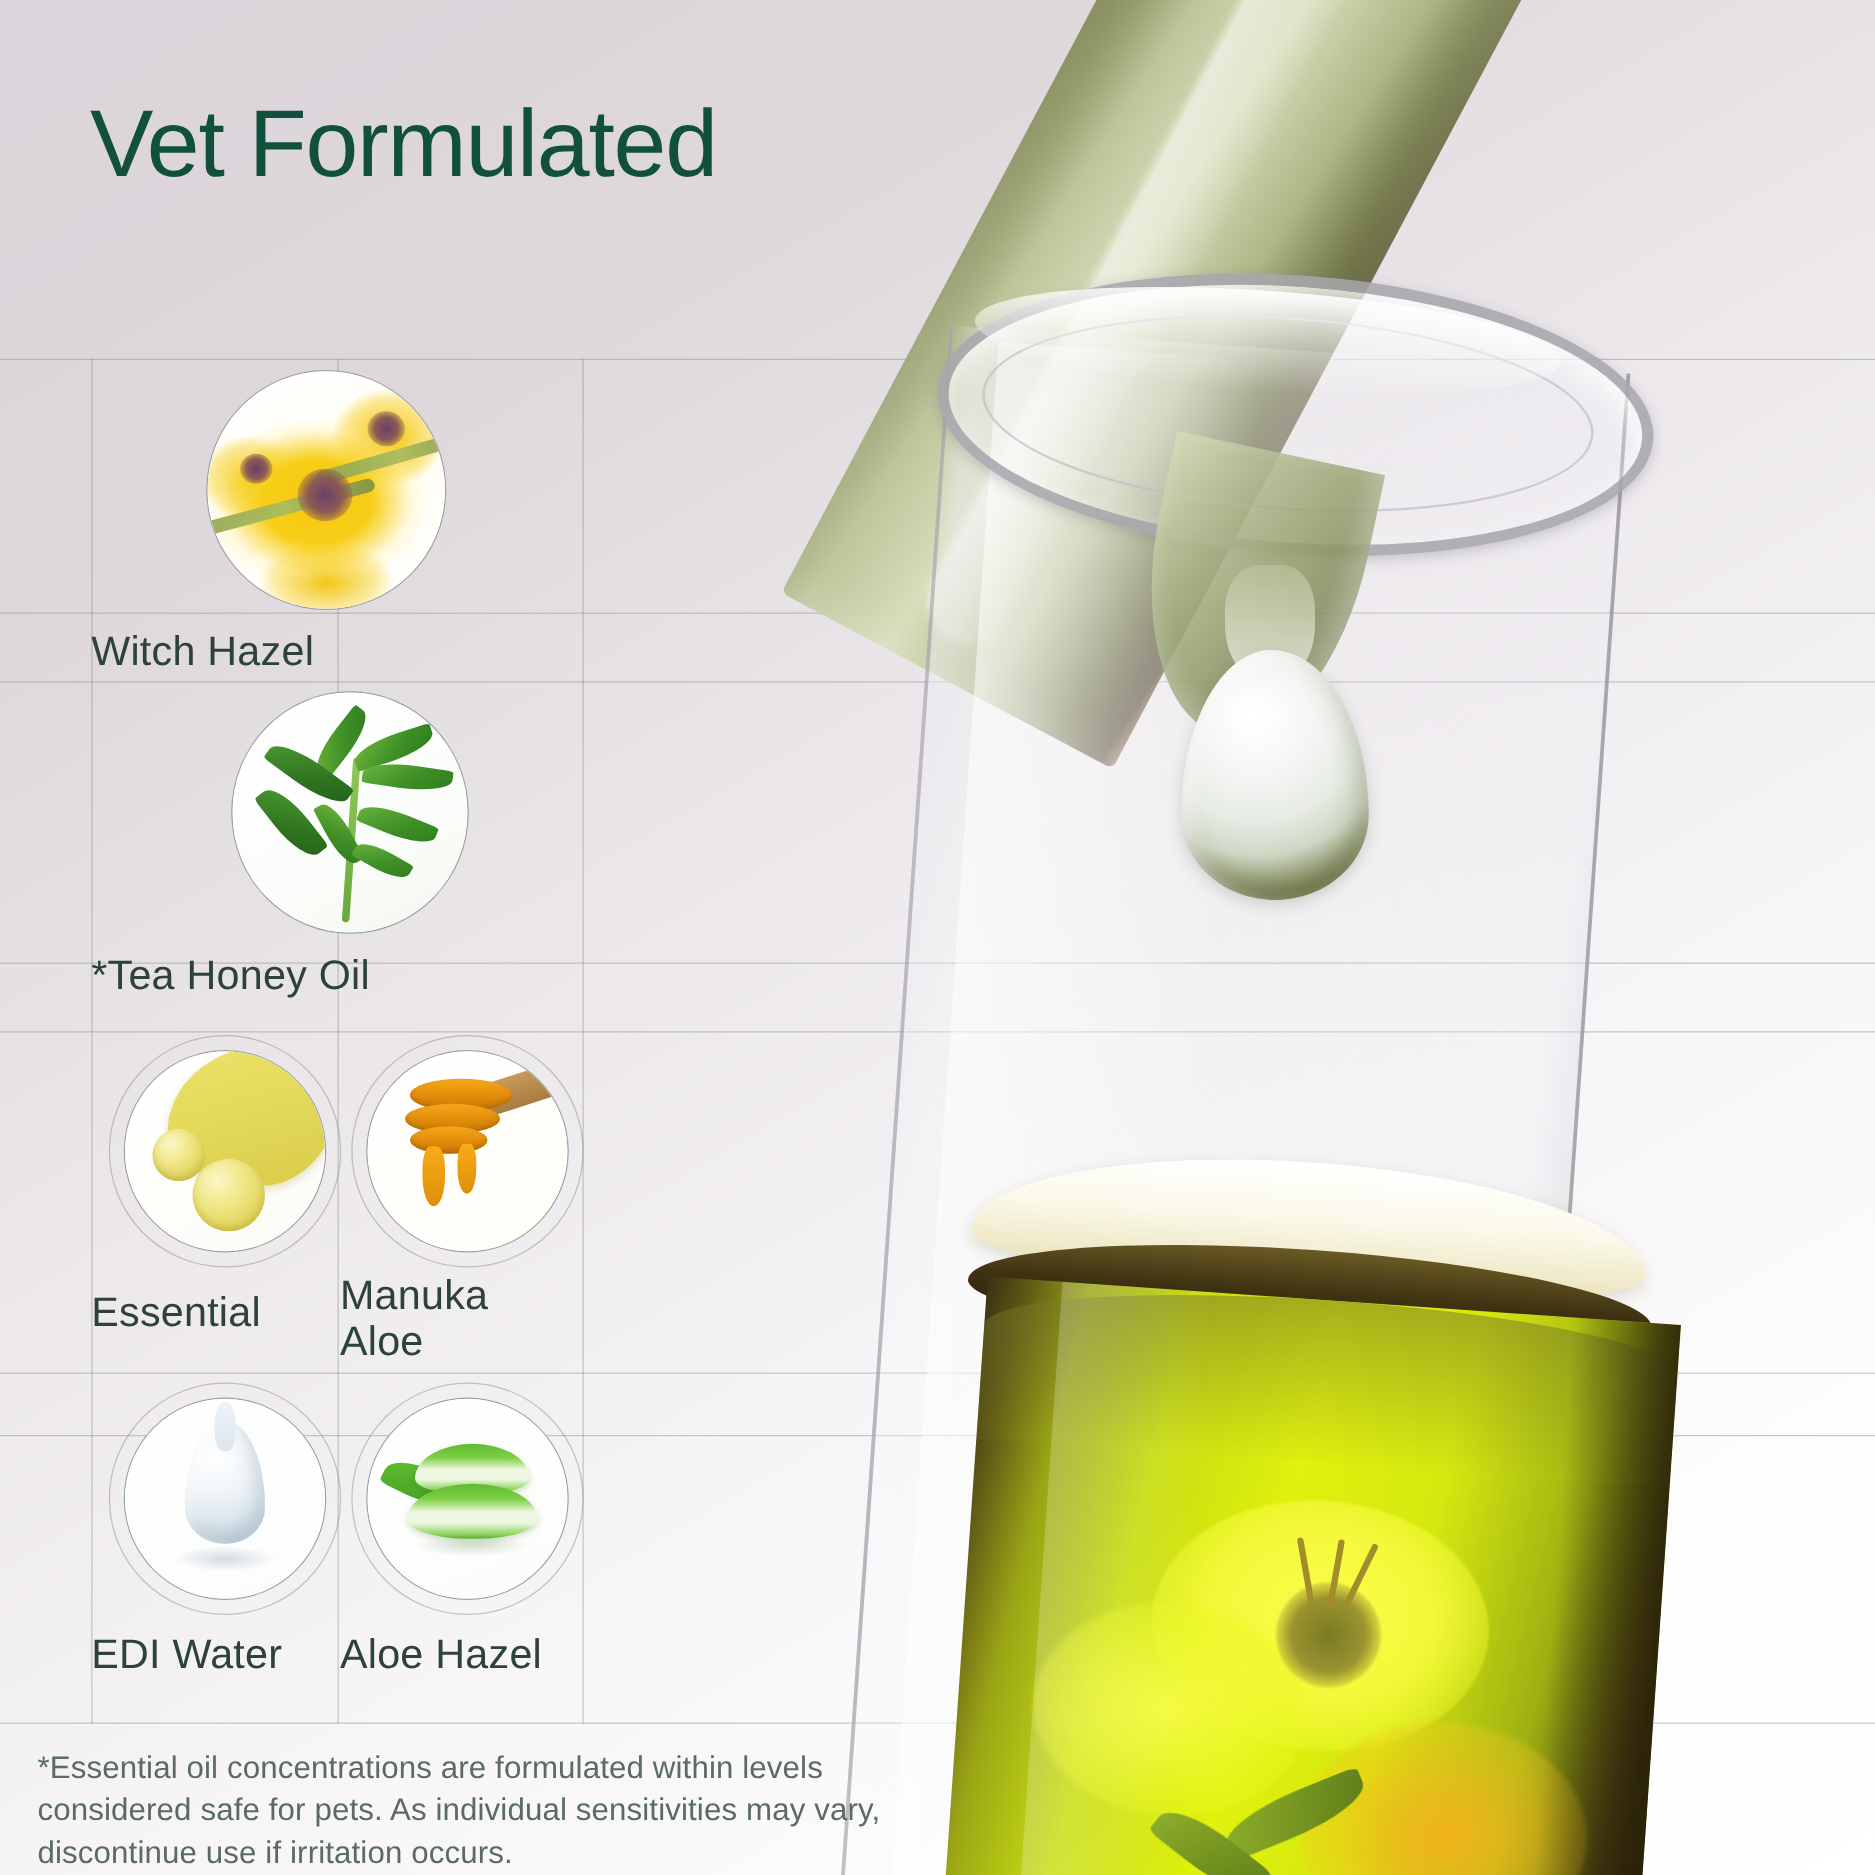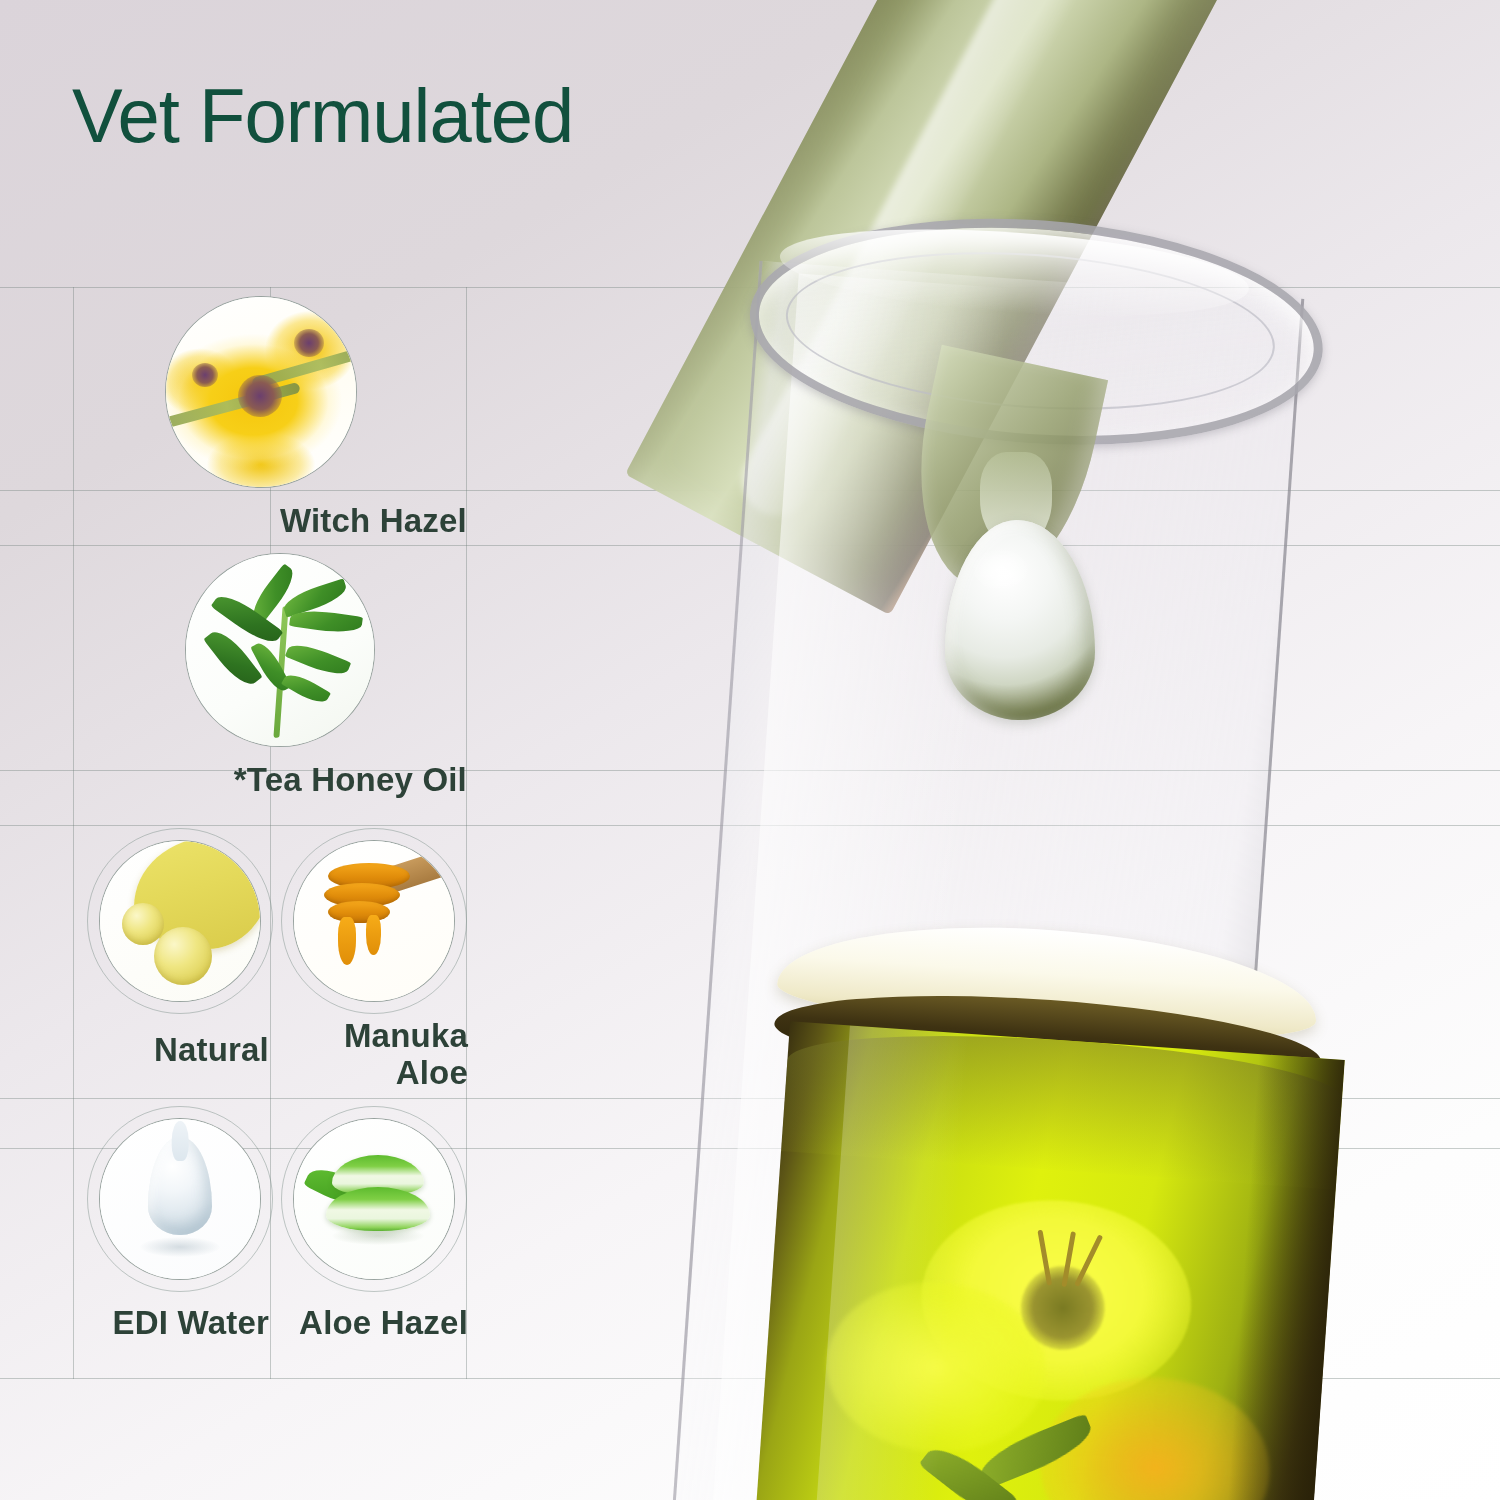--- a/index.html
+++ b/index.html
@@ -16,22 +16,22 @@
   .vline{position:absolute;top:0;height:1500px;width:1px;background:rgba(110,125,120,.38);}
   .vline.short{top:287px;height:1092px;}
 
   
   .headline-wrap{position:absolute;left:72px;top:78px;width:900px;}
   .headline{font-size:76px;font-weight:normal;color:#11503d;letter-spacing:-1px;line-height:1.0;margin:0;}
   .subhead{font-size:52px;font-weight:400;color:#1d5746;letter-spacing:-.5px;line-height:1.1;margin:22px 0 0 0;}
 
   
   .ing{position:absolute;}
-  .ing-label{position:absolute;text-align:right;color:#2d4238;font-size:33px;line-height:1.12;
-             font-weight:700;letter-spacing:.2px;}
+  .ing-label{position:absolute;text-align:left;color:#2d4238;font-size:33px;line-height:1.12;
+             font-weight:400;letter-spacing:.2px;}
 
   .circle{position:absolute;border-radius:50%;overflow:hidden;
           border:1px solid rgba(70,90,82,.55);
           background:radial-gradient(circle at 38% 30%, #ffffff 0%, #ffffff 62%, #f4f4f2 100%);}
   .ring{position:absolute;border-radius:50%;border:1px solid rgba(120,140,132,.45);}
 
   
   .wh-bg{position:absolute;inset:0;background:
       radial-gradient(ellipse 55% 42% at 46% 55%, #f5c60c 0%, #f7cf18 42%, rgba(255,235,140,.25) 72%, rgba(255,255,255,0) 85%),
       radial-gradient(ellipse 30% 26% at 76% 28%, #f3c40a 0%, rgba(248,210,40,.5) 60%, rgba(255,255,255,0) 80%),
@@ -295,21 +295,21 @@
   </div>
 
   <div class="ing">
     <div class="ring" style="left:87px;top:828px;width:184px;height:184px;"></div>
     <div class="circle" style="left:99px;top:840px;width:160px;height:160px;">
       <div class="gly-bg"></div>
       <div class="gly-blob" style="left:34px;top:-4px;width:136px;height:112px;"></div>
       <div class="gly-bub" style="left:22px;top:62px;width:42px;height:42px;"></div>
       <div class="gly-bub" style="left:54px;top:86px;width:58px;height:58px;"></div>
     </div>
-    <div class="ing-label" style="left:73px;top:1032px;width:196px;">Natural</div>
+    <div class="ing-label" style="left:73px;top:1032px;width:196px;">Essential</div>
   </div>
 
   <div class="ing">
     <div class="ring" style="left:281px;top:828px;width:184px;height:184px;"></div>
     <div class="circle" style="left:293px;top:840px;width:160px;height:160px;">
       <div class="hon-bg"></div>
       <div class="dipper" style="left:86px;top:16px;width:84px;height:26px;"></div>
       <div class="hon-coil" style="left:34px;top:22px;width:82px;height:26px;"></div>
       <div class="hon-coil" style="left:30px;top:42px;width:76px;height:24px;"></div>
       <div class="hon-coil" style="left:34px;top:60px;width:62px;height:22px;"></div>
@@ -337,14 +337,15 @@
     <div class="circle" style="left:293px;top:1118px;width:160px;height:160px;">
       <div class="alo-bg"></div>
       <div class="aloe-side" style="left:12px;top:54px;width:58px;height:26px;transform:rotate(26deg);"></div>
       <div class="aloe t" style="left:38px;top:36px;width:92px;height:40px;"></div>
       <div class="aloe" style="left:32px;top:68px;width:104px;height:44px;"></div>
       <div class="aloe-shadow" style="left:38px;top:108px;width:92px;height:18px;"></div>
     </div>
     <div class="ing-label" style="left:272px;top:1305px;width:196px;">Aloe Hazel</div>
   </div>
 
+  <div class="footnote">*Essential oil concentrations are formulated within levels considered safe for pets. As individual sensitivities may vary, discontinue use if irritation occurs.</div>
 
 </div>
 
 </body></html>

